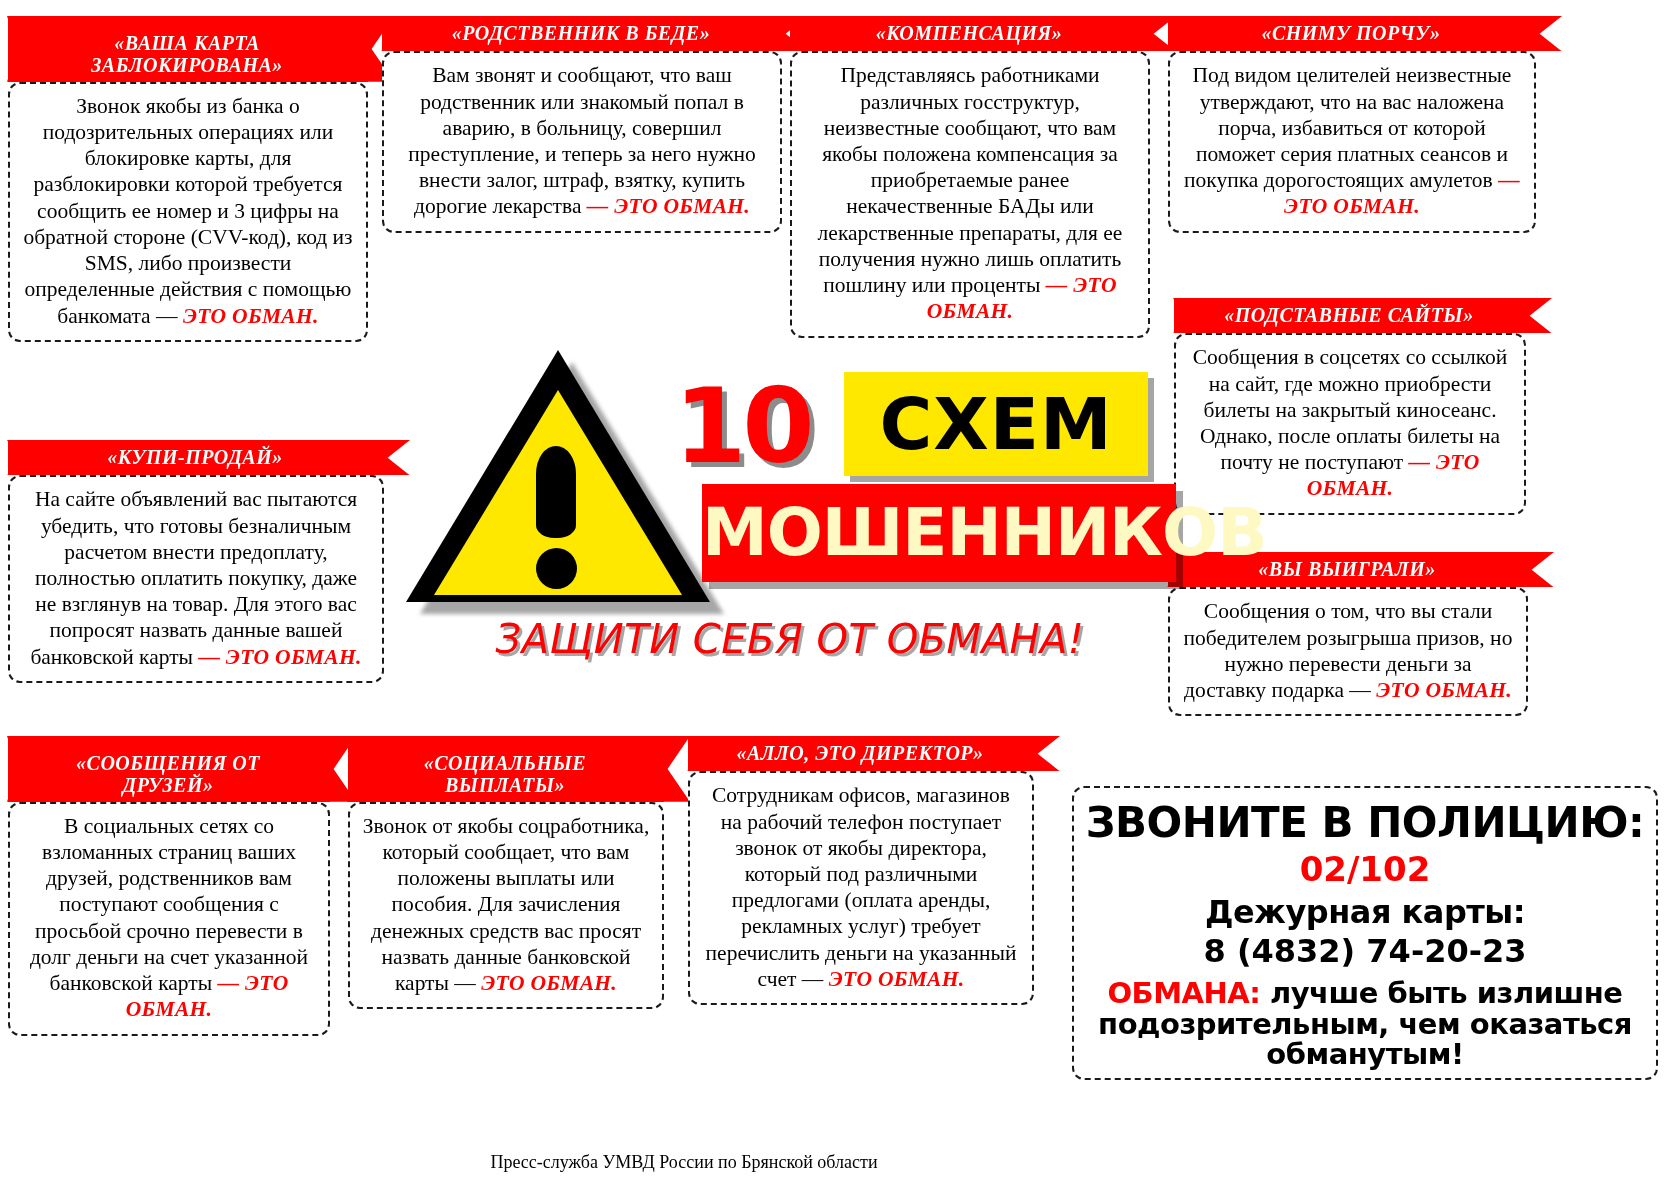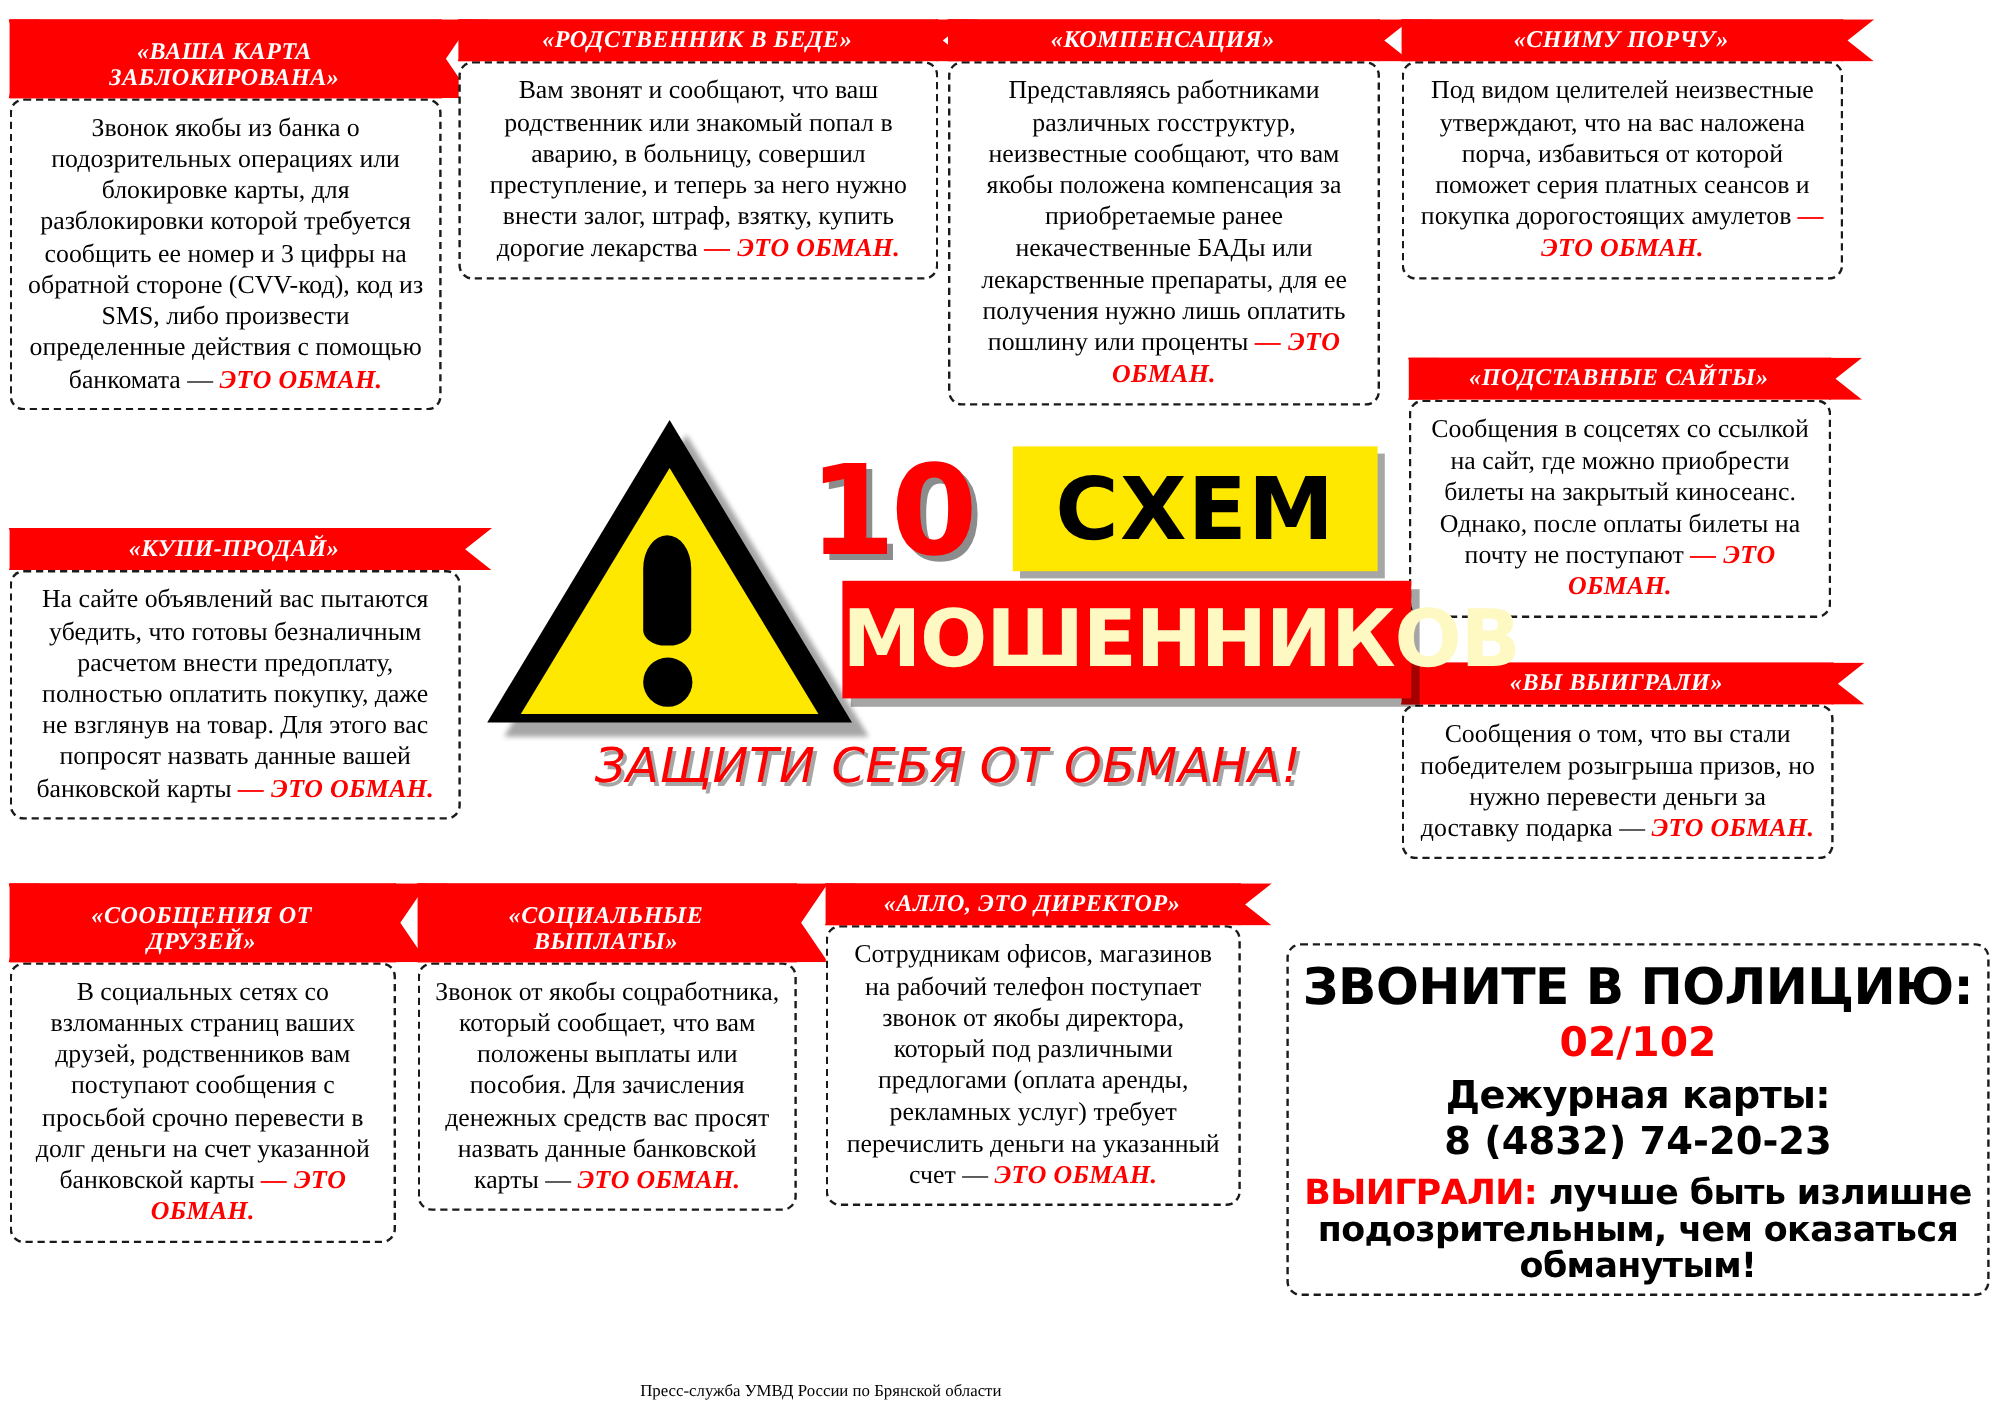--- a/index.html
+++ b/index.html
@@ -283,21 +283,21 @@
     color: #fe0000;
   }
 
   #footer-credit {
     position: absolute;
     left: 0;
     top: 1152px;
     width: 1368px;
     text-align: center;
     font-family: "Liberation Serif", serif;
-    font-size: 14px;
+    font-size: 18px;
     color: #000;
   }
 </style>
 </head>
 <body>
 
 <div class="card" id="c-card">
   <div class="ribbon">«ВАША КАРТА ЗАБЛОКИРОВАНА»</div>
   <div class="body">
     <span>Звонок якобы из банка о подозрительных операциях или блокировке карты, для разблокировки которой требуется сообщить ее номер и 3 цифры на обратной стороне (CVV-код), код из SMS, либо произвести определенные действия с помощью банкомата —</span>
@@ -399,18 +399,18 @@
 
   <div id="hero-sub">ЗАЩИТИ СЕБЯ ОТ ОБМАНА!</div>
 </div>
 
 <div id="police">
   <div class="p-call">ЗВОНИТЕ В ПОЛИЦИЮ:</div>
   <div class="p-num">02/102</div>
   <div class="p-duty">Дежурная карты:</div>
   <div class="p-phone">8 (4832) 74-20-23</div>
   <div class="p-remember">
-    <span class="red">ВЫИГРАЛИ:</span>
+    <span class="red">ОБМАНА:</span>
     <span>лучше быть излишне подозрительным, чем оказаться обманутым!</span>
   </div>
 </div>
 
 <div id="footer-credit">Пресс-служба УМВД России по Брянской области</div>
 
 </body></html>

